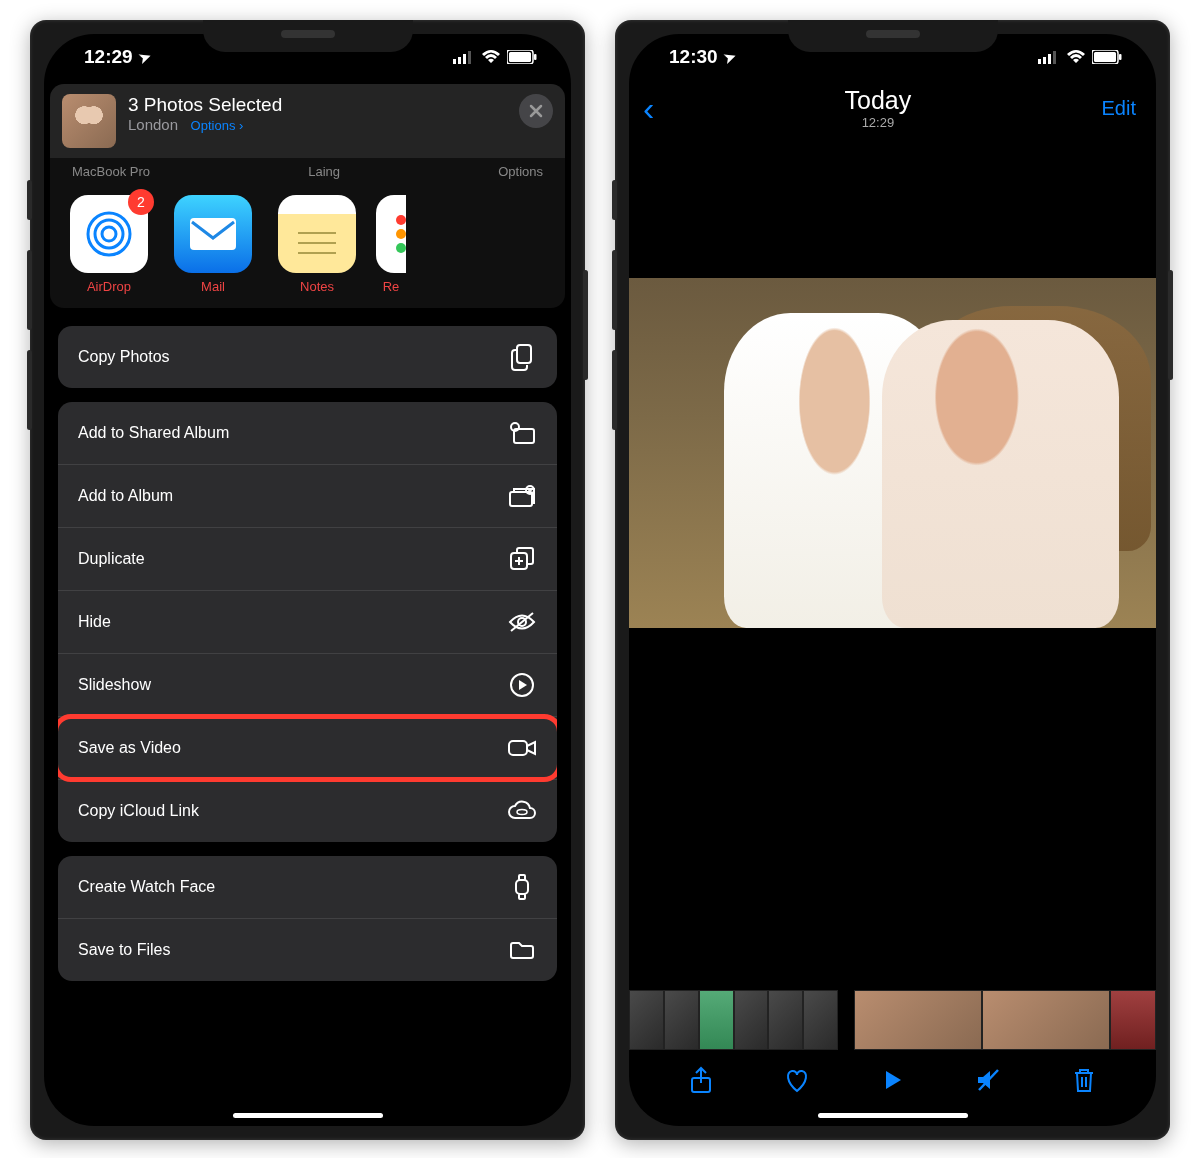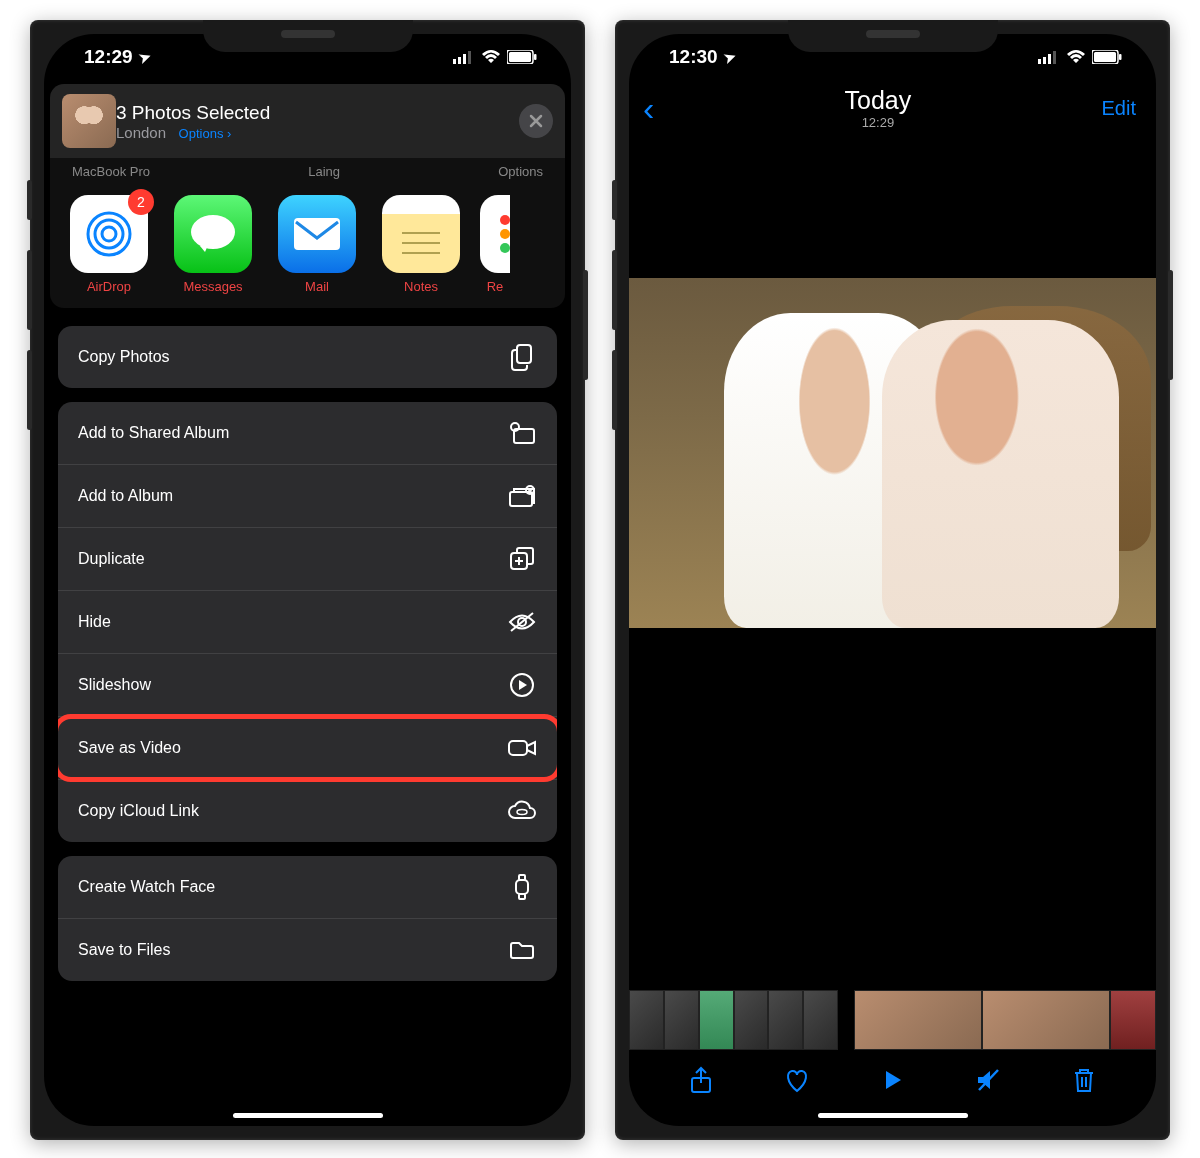--- a/index.html
+++ b/index.html
@@ -9,21 +9,21 @@
     display: flex;
     gap: 30px;
     justify-content: center;
     align-items: flex-start;
     padding: 20px;
   }
   .phone {
     width: 555px;
     height: 1120px;
     background: #1a1a1a;
-    border-radius: 8px;
+    border-radius: 16px;
     padding: 14px;
     box-shadow: inset 0 0 4px rgba(255,255,255,0.15), 0 4px 20px rgba(0,0,0,0.3);
     position: relative;
   }
   .screen {
     width: 100%;
     height: 100%;
     background: #000;
     border-radius: 50px;
     overflow: hidden;
@@ -66,21 +66,21 @@
   .signal, .wifi, .battery { display:inline-block; }
   .signal svg, .wifi svg, .battery svg { display:block; }
 
   
   .share-header {
     background: rgba(60,60,60,0.6);
     margin: 4px 6px 0 6px;
     border-radius: 14px 14px 0 0;
     padding: 10px 12px;
     display: flex;
-    align-items: center;
+    gap: 12px;
   }
   .thumb {
     width: 54px; height: 54px; border-radius: 8px;
     background: linear-gradient(135deg,#b98d6f,#8a6a52);
     flex-shrink:0;
     position:relative;
     overflow:hidden;
   }
   .thumb::after{
     content:""; position:absolute; top:18%; left:20%; width:60%; height:60%;
@@ -296,29 +296,20 @@
       <div class="app-item">
         <div class="app-icon ic-airdrop">
           <svg width="56" height="56" viewBox="0 0 56 56">
               <circle cx="28" cy="28" r="7" fill="none" stroke="#0a84ff" stroke-width="3"></circle>
               <circle cx="28" cy="28" r="14" fill="none" stroke="#0a84ff" stroke-width="3"></circle>
               <circle cx="28" cy="28" r="21" fill="none" stroke="#0a84ff" stroke-width="3"></circle>
             </svg>
           <div class="app-badge">2</div>
         </div>
         <div class="app-label">AirDrop</div>
-      </div>
-      <div class="app-item">
-        <div class="app-icon ic-messages">
-          <svg width="50" height="44" viewBox="0 0 50 44">
-              <ellipse cx="25" cy="20" rx="22" ry="17" fill="#fff"></ellipse>
-              <path d="M12 34 L17 40 L20 33 Z" fill="#fff"></path>
-            </svg>
-        </div>
-        <div class="app-label">Messages</div>
       </div>
       <div class="app-item">
         <div class="app-icon ic-mail">
           <svg width="50" height="36" viewBox="0 0 50 36">
               <rect x="2" y="2" width="46" height="32" rx="4" fill="#fff"></rect>
               <path d="M4 6 L25 22 L46 6" fill="none" stroke="#1e88e5" stroke-width="3"></path>
             </svg>
         </div>
         <div class="app-label">Mail</div>
       </div>

